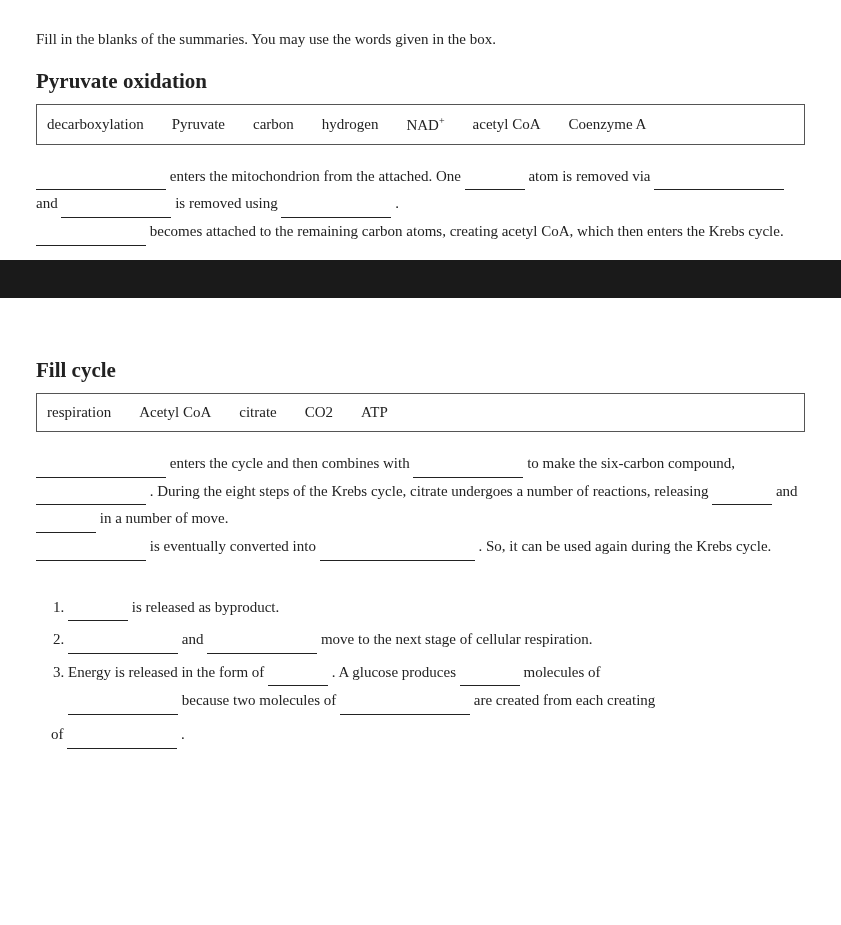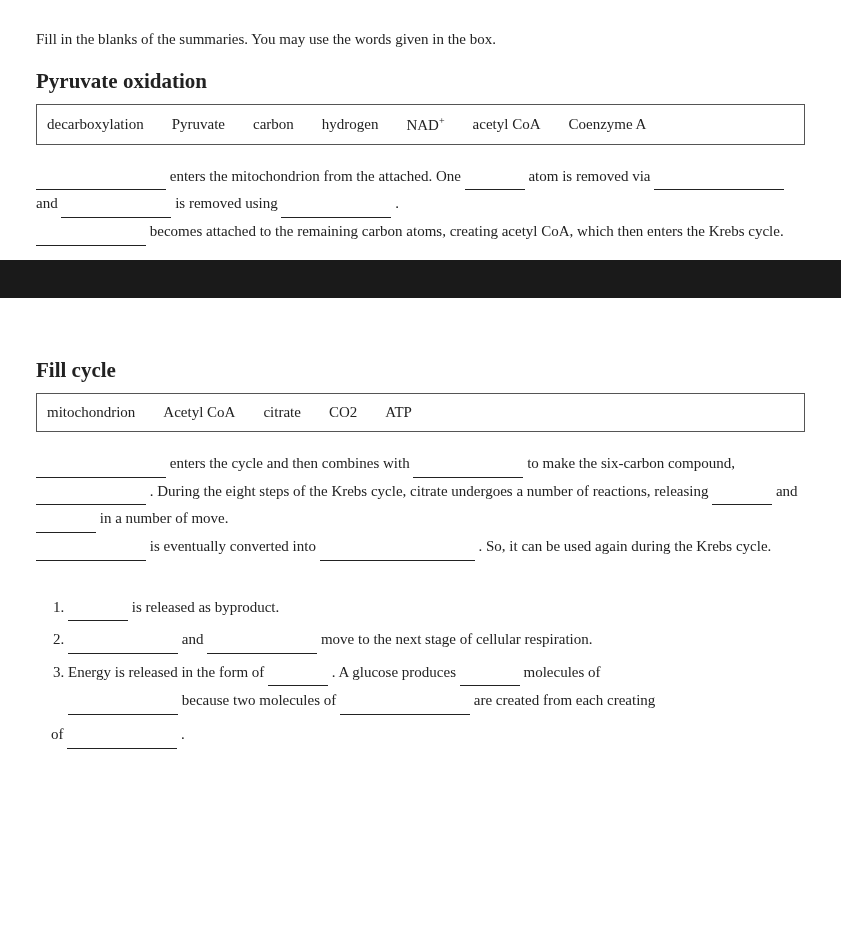--- a/index.html
+++ b/index.html
@@ -146,21 +146,21 @@
   </div>
 
   <div class="dark-divider"></div>
 
   <div class="section-gap"></div>
 
   <div>
     <p class="section-title">Fill cycle</p>
 
     <div class="word-box">
-      <span>mitochondrion</span>
+      <span>respiration</span>
       <span>Acetyl CoA</span>
       <span>citrate</span>
       <span>CO2</span>
       <span>ATP</span>
     </div>
 
     <div class="paragraph">
       <span class="blank blank-lg"></span>
       <span> enters the cycle and then combines with </span>
       <span class="blank blank-md"></span>

